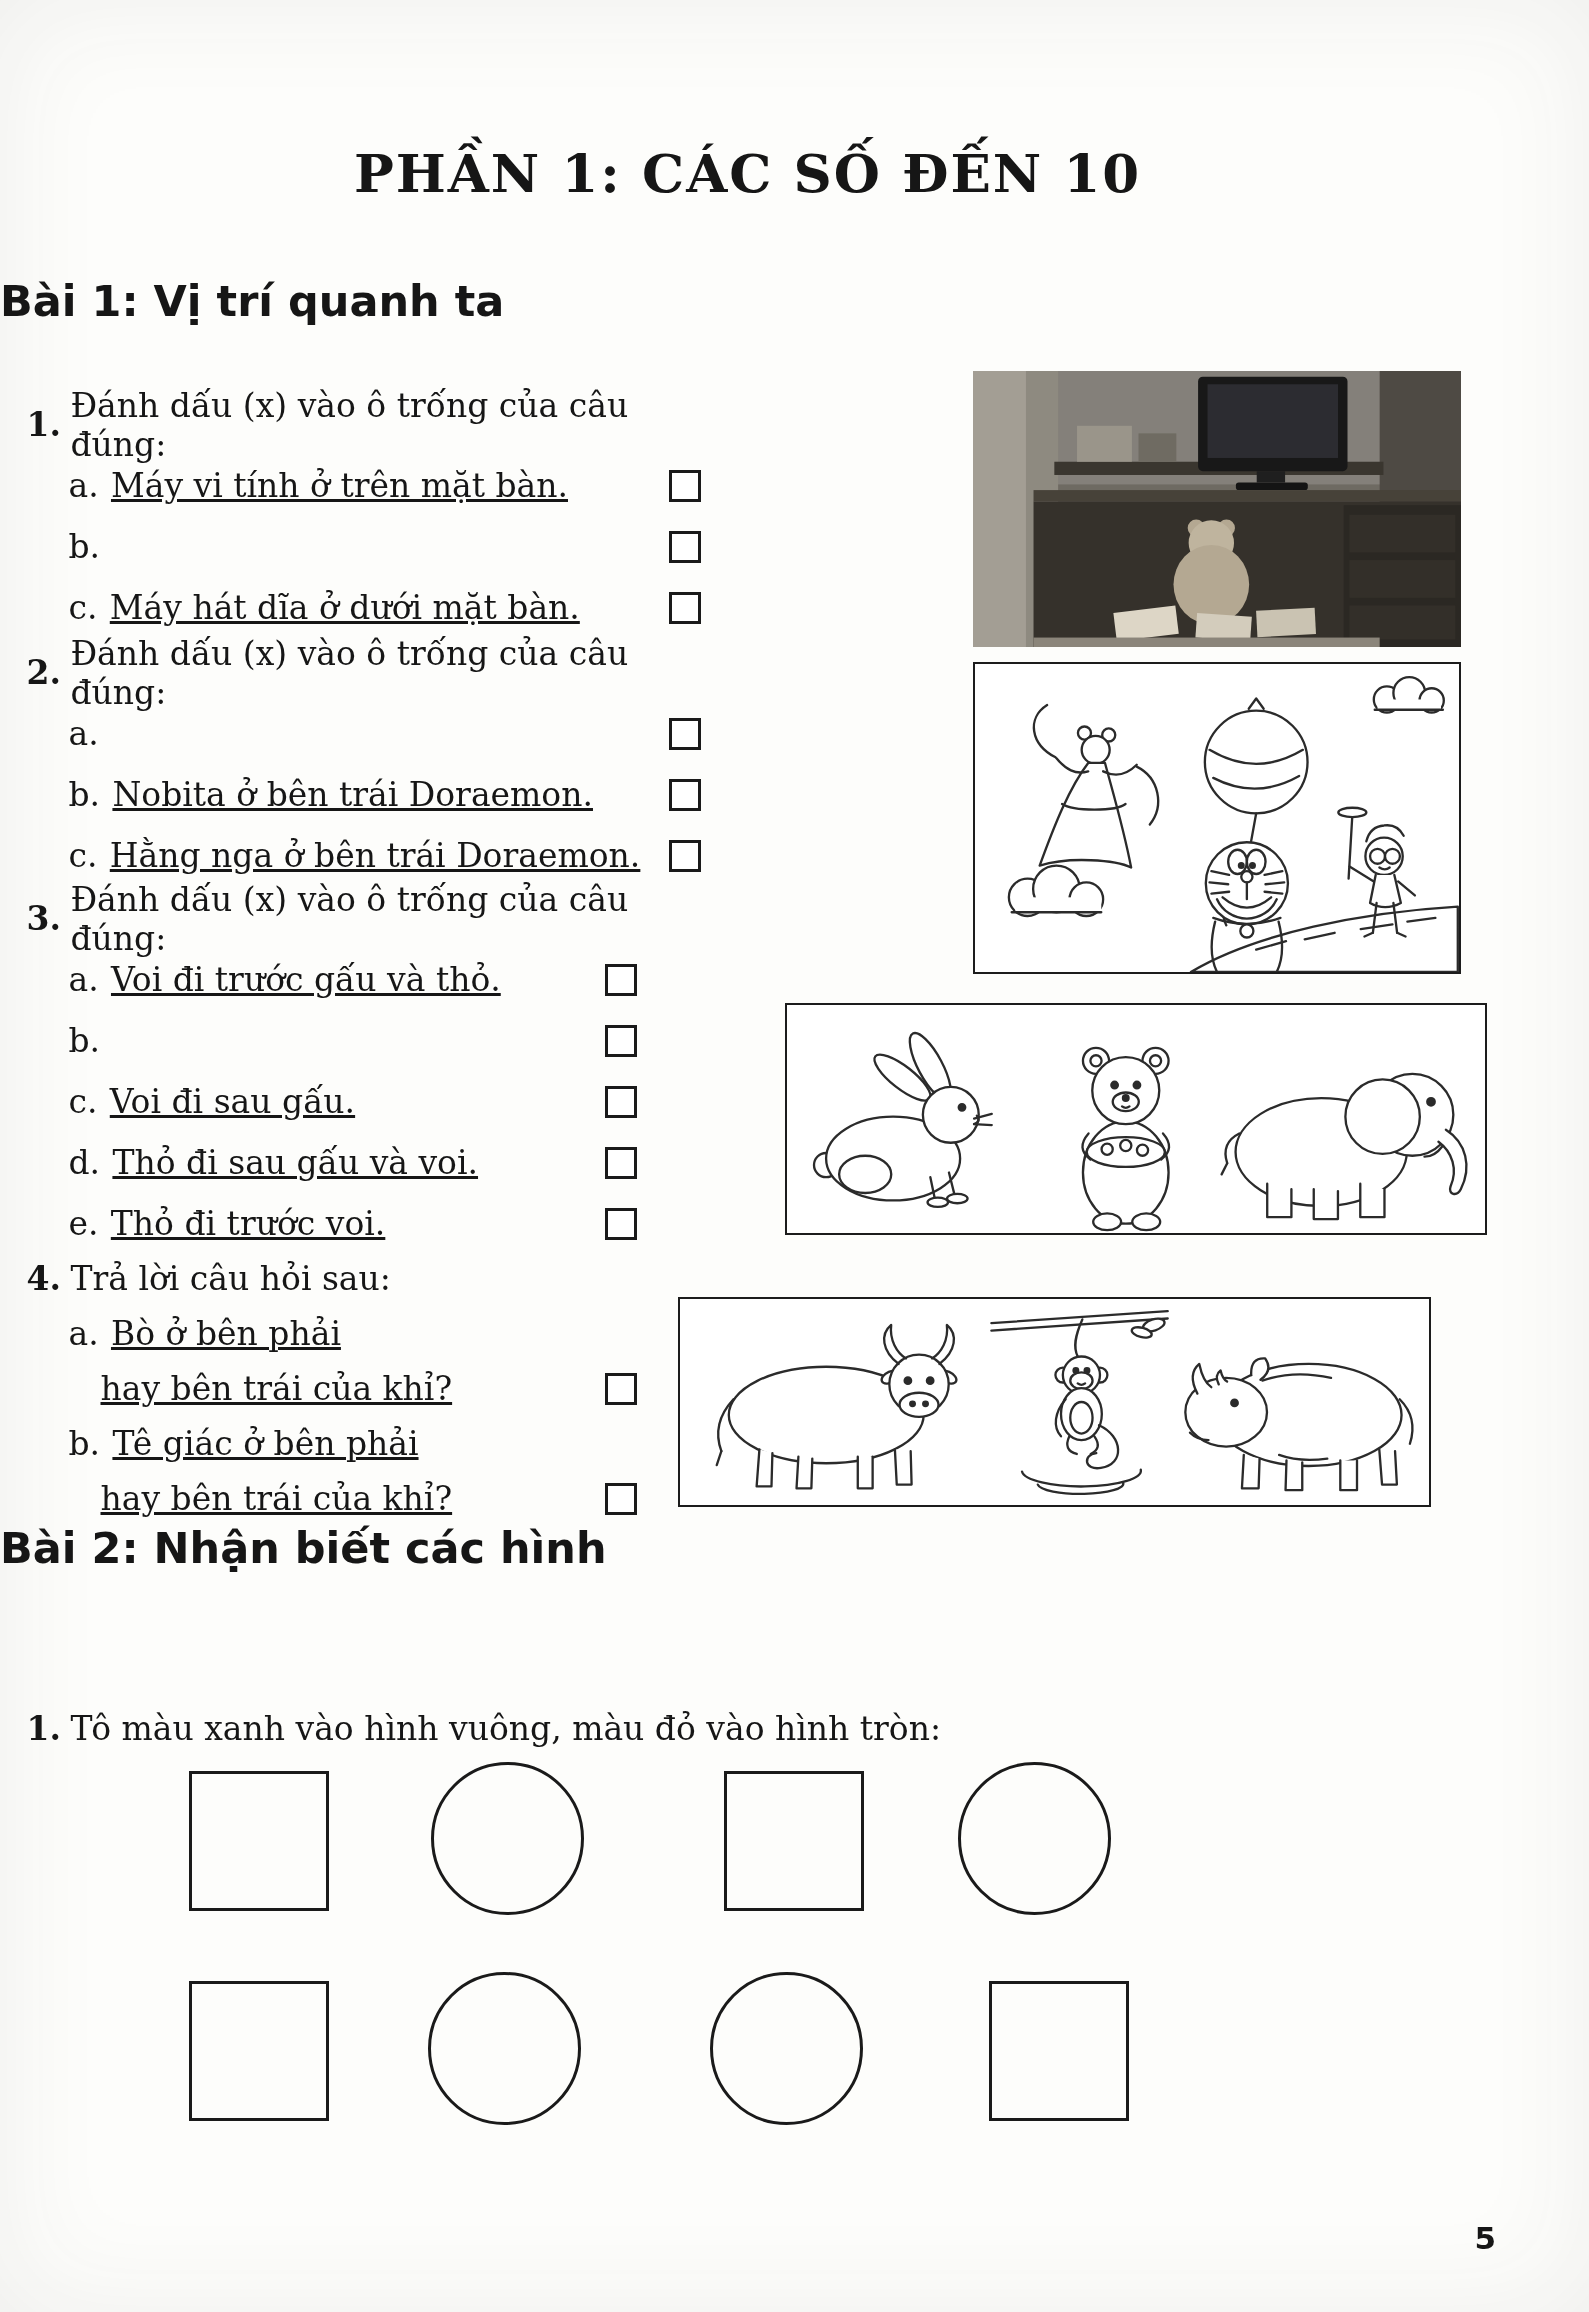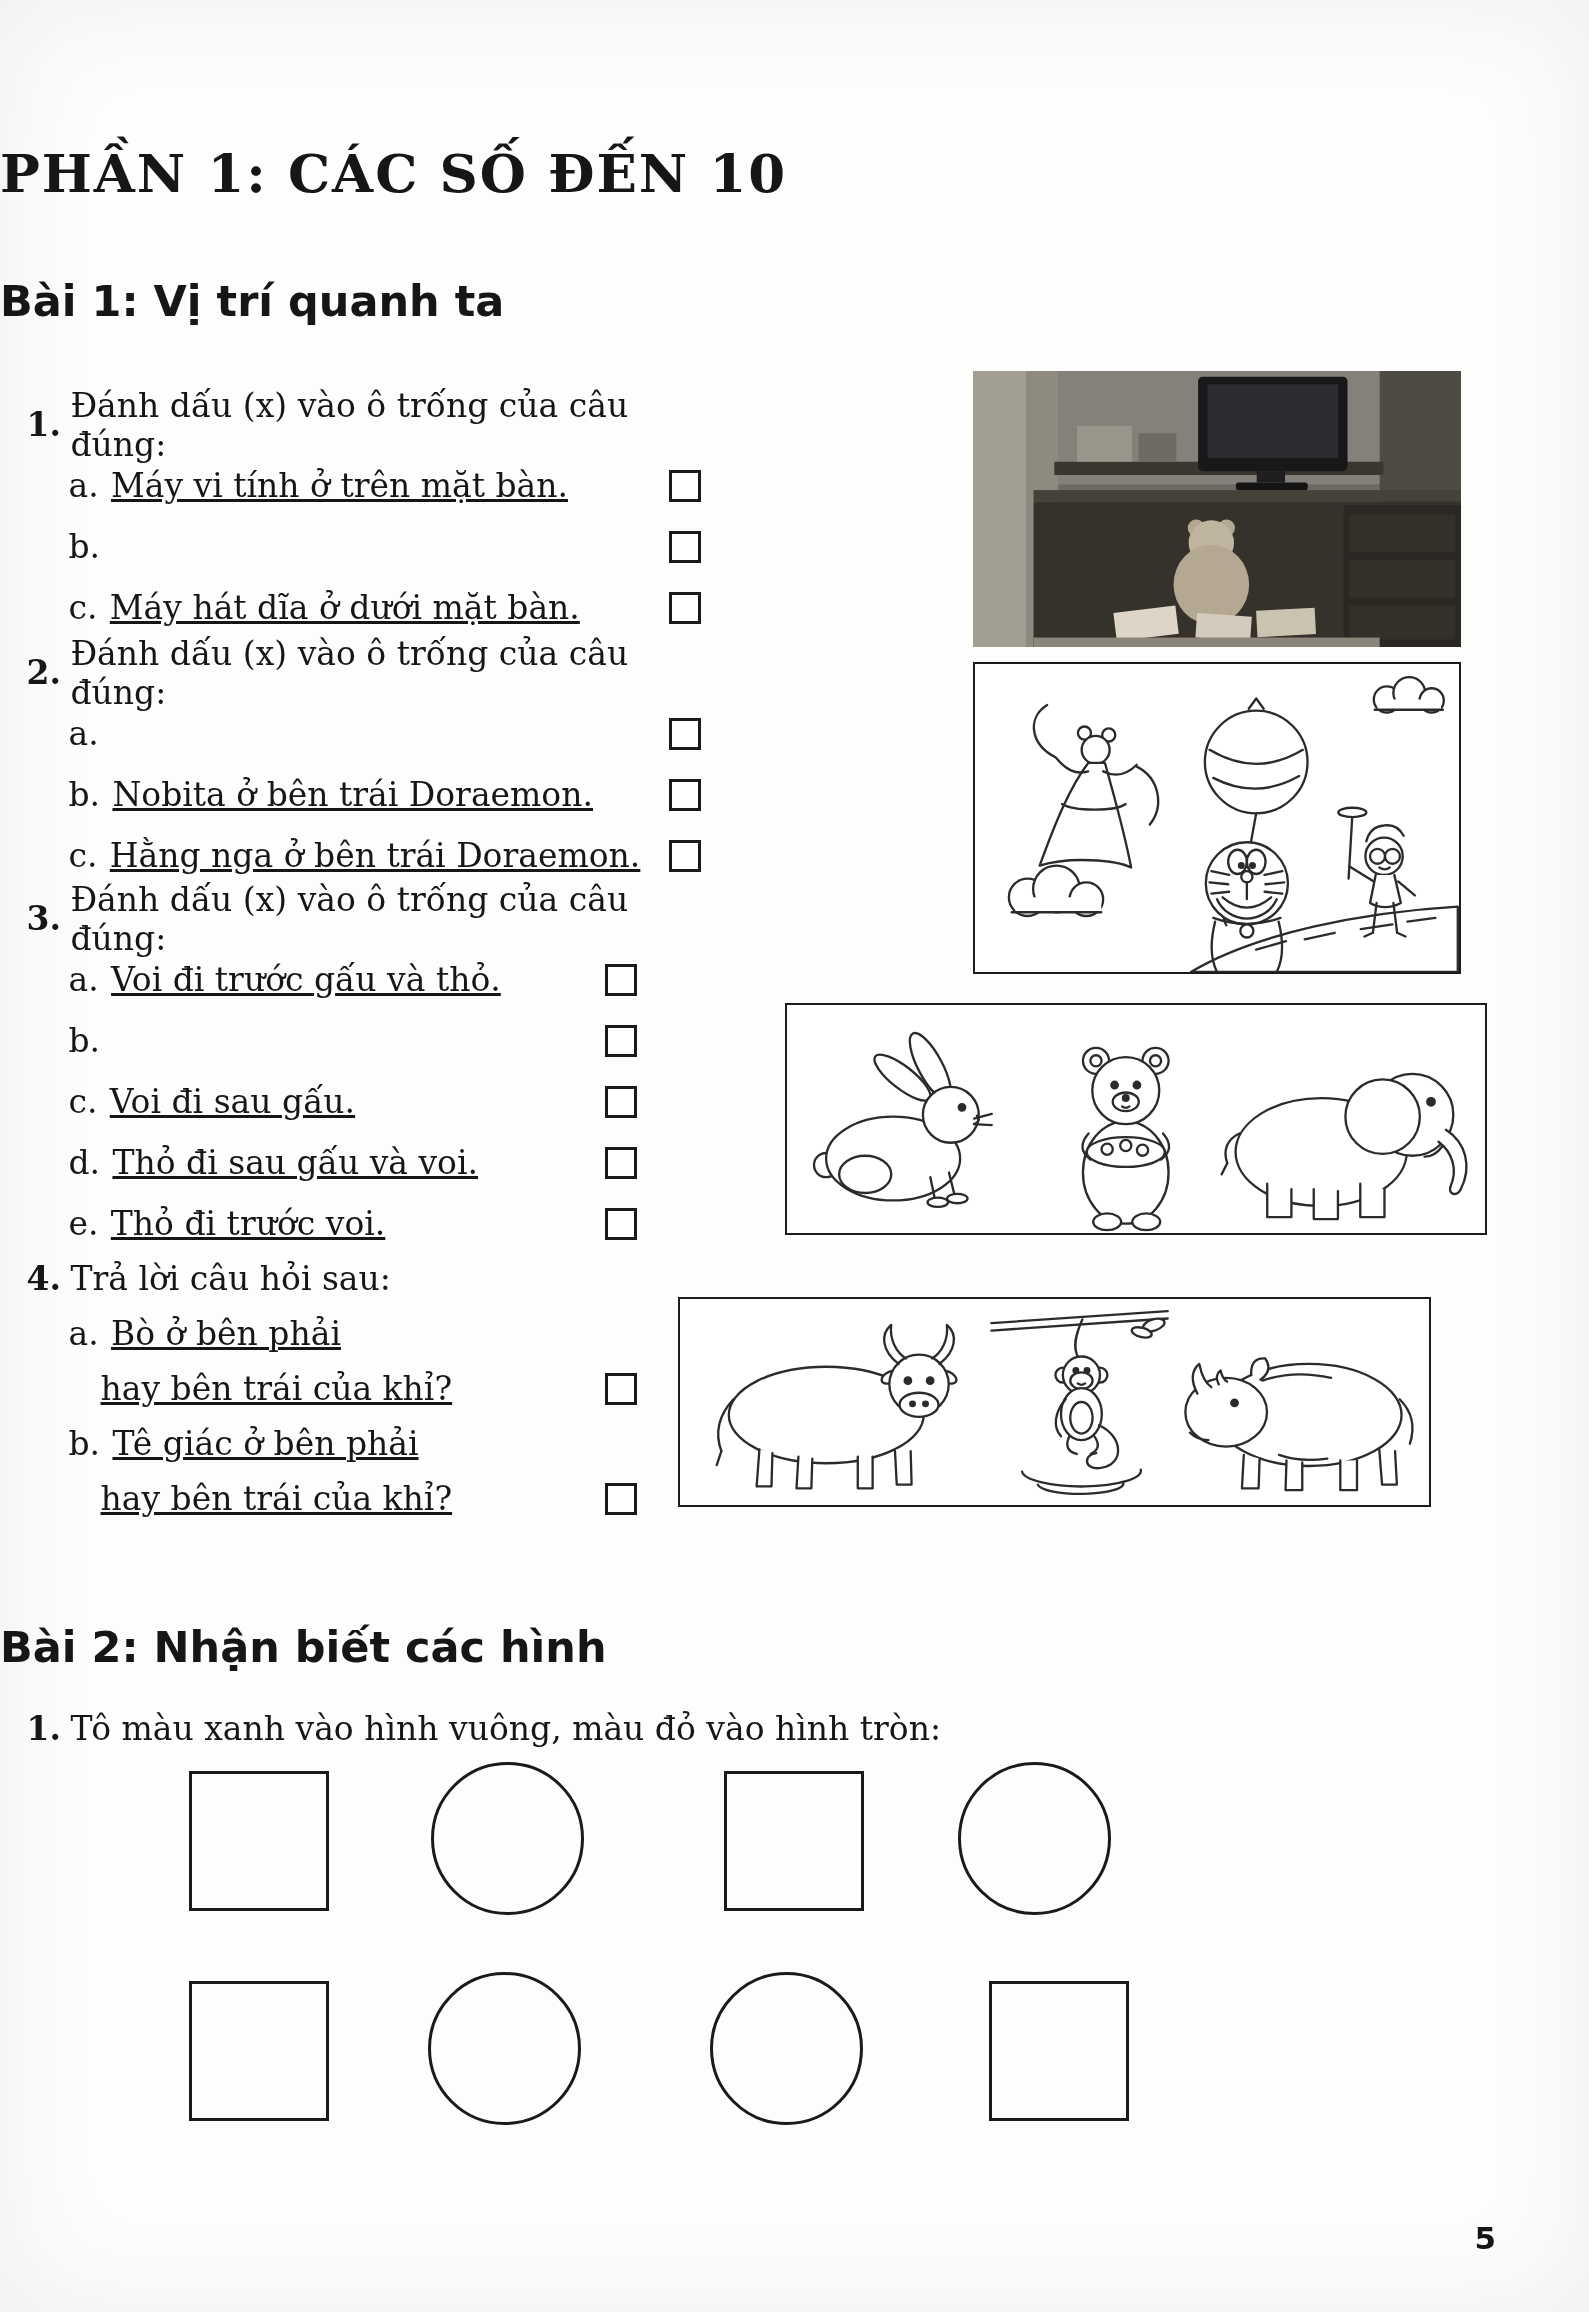--- a/index.html
+++ b/index.html
@@ -10,30 +10,30 @@
     color:#161616;
   }
   .page {
     position:relative; width:1590px; height:2313px;
     background:#fdfdfb; overflow:hidden;
     box-shadow: inset 0 0 114px rgba(60,60,60,.07);
   }
   
   .part-title {
     position:absolute; top:142px; left:0; width:1495px;
-    font-size:53px; font-weight:700; letter-spacing:1.9px;
+    text-align:center; font-size:53px; font-weight:700; letter-spacing:1.9px;
     font-family:"DejaVu Serif","Liberation Serif",serif;
   }
   .lesson-title {
     position:absolute; left:0; width:1514px; text-align:left;
     font-size:43px; font-weight:700;
     font-family:"DejaVu Sans","Liberation Sans",sans-serif;
   }
   .lesson1-title { top:276px; }
-  .lesson2-title { top:1622px; width:1533px; }
+  .lesson2-title { top:1523px; width:1533px; }
   
   .question { position:absolute; font-size:33px; }
   .q1 { left:26.5px; top:394px;  width:674px; }
   .q2 { left:26.5px; top:642px;  width:674px; }
   .q3 { left:26.5px; top:888px;  width:610px; }
   .q4 { left:26.5px; top:1251px; width:610px; }
   .q-prompt { display:flex; align-items:center; height:61px; }
   .q4 .q-prompt { height:55px; }
   .q-num { font-weight:700; margin-right:9.5px; }
   .q-item { display:flex; align-items:center; height:61px; padding-left:42px; }

